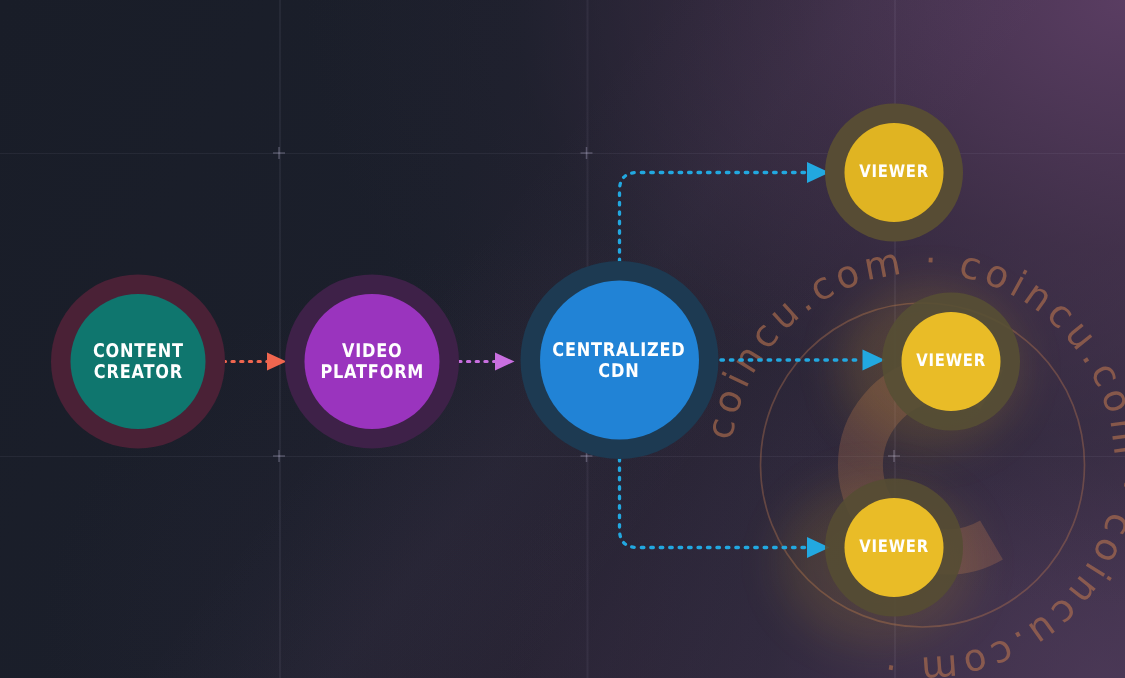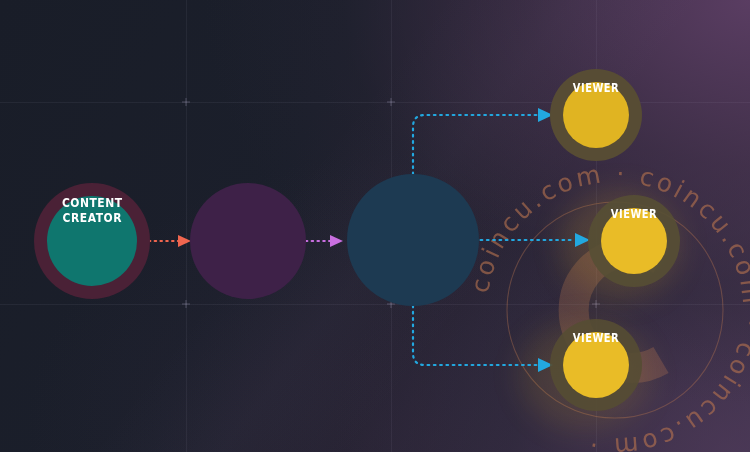--- a/index.html
+++ b/index.html
@@ -73,21 +73,21 @@
   }
   .wm-text { fill: #b5724f; opacity: 0.62; font-size: 25px; letter-spacing: 3.2px;
              font-family: "DejaVu Sans", sans-serif; }
   .wm-ring { fill: none; stroke: #b5724f; stroke-width: 1.1; opacity: 0.40; }
   .wm-c { fill: none; stroke: #c07a52; stroke-width: 30; opacity: 0.28; }
   
   .node {
     position: absolute;
     border-radius: 50%;
     display: flex;
-    align-items: flex-start;
+    align-items: center;
     justify-content: center;
   }
   .halo {
     position: absolute;
     border-radius: 50%;
   }
   .node-label {
     color: #ffffff;
     font-weight: bold;
     text-align: center;
@@ -183,22 +183,30 @@
     </g>
   </svg>
 
   <div class="halo" style="left:34px; top:183px; width:116px; height:116px; background:#4a2136;"></div>
   <div class="node" style="left:47px; top:196px; width:90px; height:90px; background:#0f766e;">
     <div class="node-label lbl-md">CONTENT
 CREATOR</div>
   </div>
 
   <div class="halo" style="left:190px; top:183px; width:116px; height:116px; background:#3e2148;"></div>
+  <div class="node" style="left:203px; top:196px; width:90px; height:90px; background:#9a34be;">
+    <div class="node-label lbl-md">VIDEO
+PLATFORM</div>
+  </div>
 
   <div class="halo" style="left:347px; top:174px; width:132px; height:132px; background:#1d3a52;"></div>
+  <div class="node" style="left:360px; top:187px; width:106px; height:106px; background:#2183d6;">
+    <div class="node-label lbl-lg">CENTRALIZED
+CDN</div>
+  </div>
 
   <div class="halo" style="left:550px; top:69px; width:92px; height:92px; background:#574c34;"></div>
   <div class="node" style="left:563px; top:82px; width:66px; height:66px; background:#e0b422;">
     <div class="node-label lbl-sm">VIEWER</div>
   </div>
 
   <div class="halo" style="left:588px; top:195px; width:92px; height:92px; background:#574f34; opacity:0.9;"></div>
   <div class="node" style="left:601px; top:208px; width:66px; height:66px; background:#e9bc27;">
     <div class="node-label lbl-sm">VIEWER</div>
   </div>

